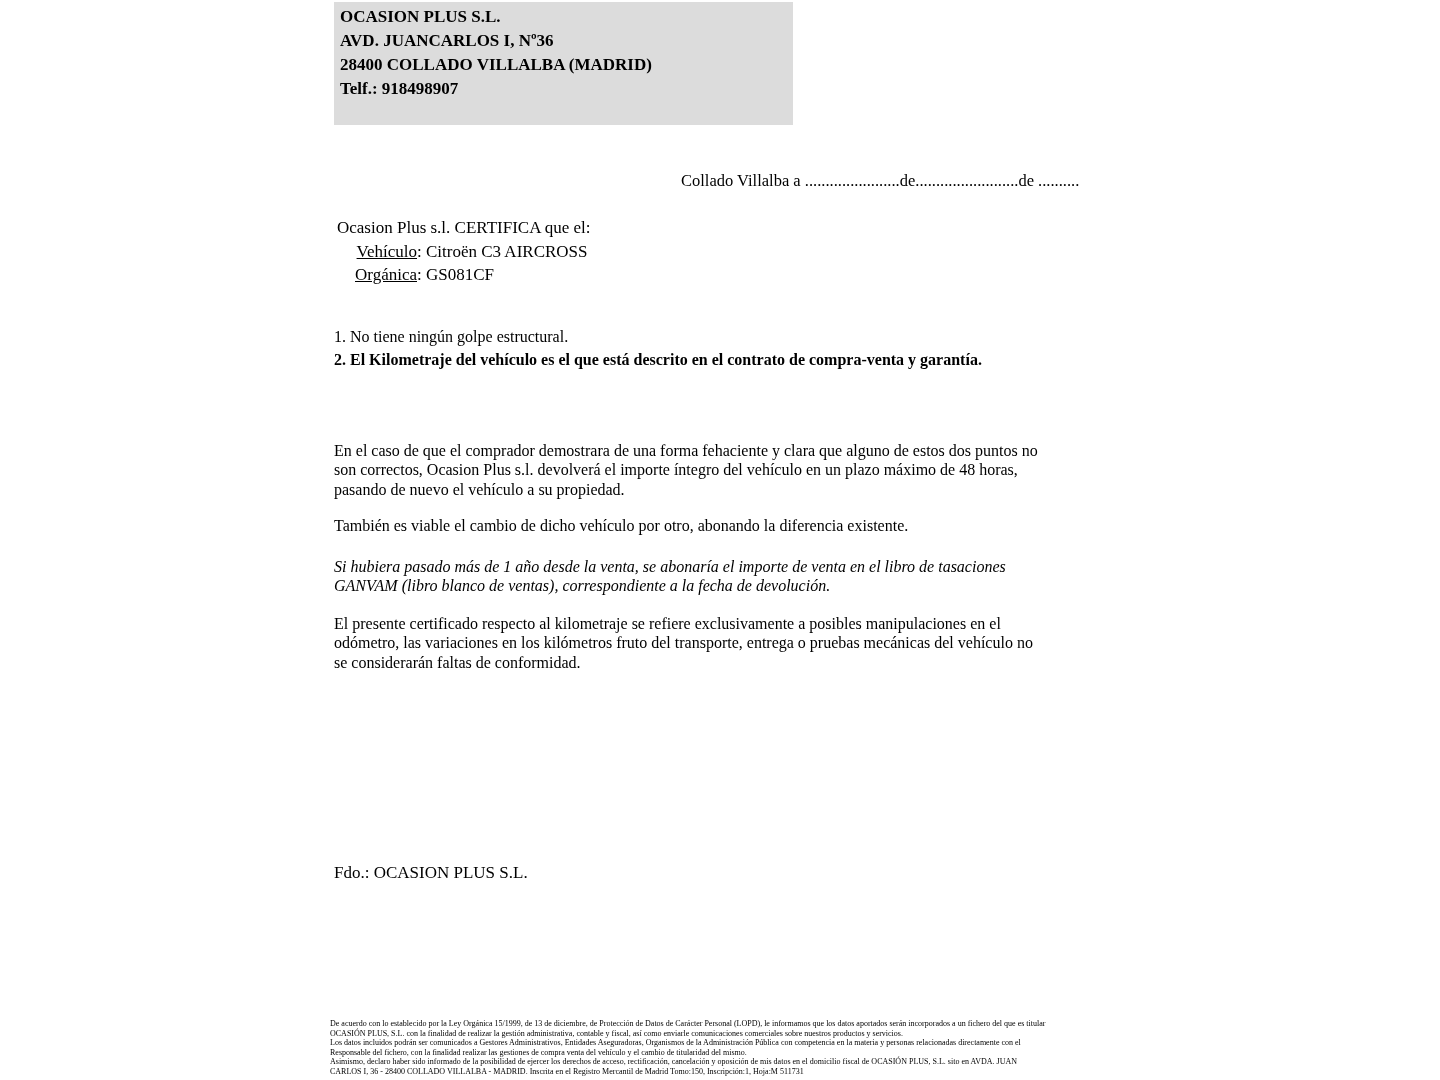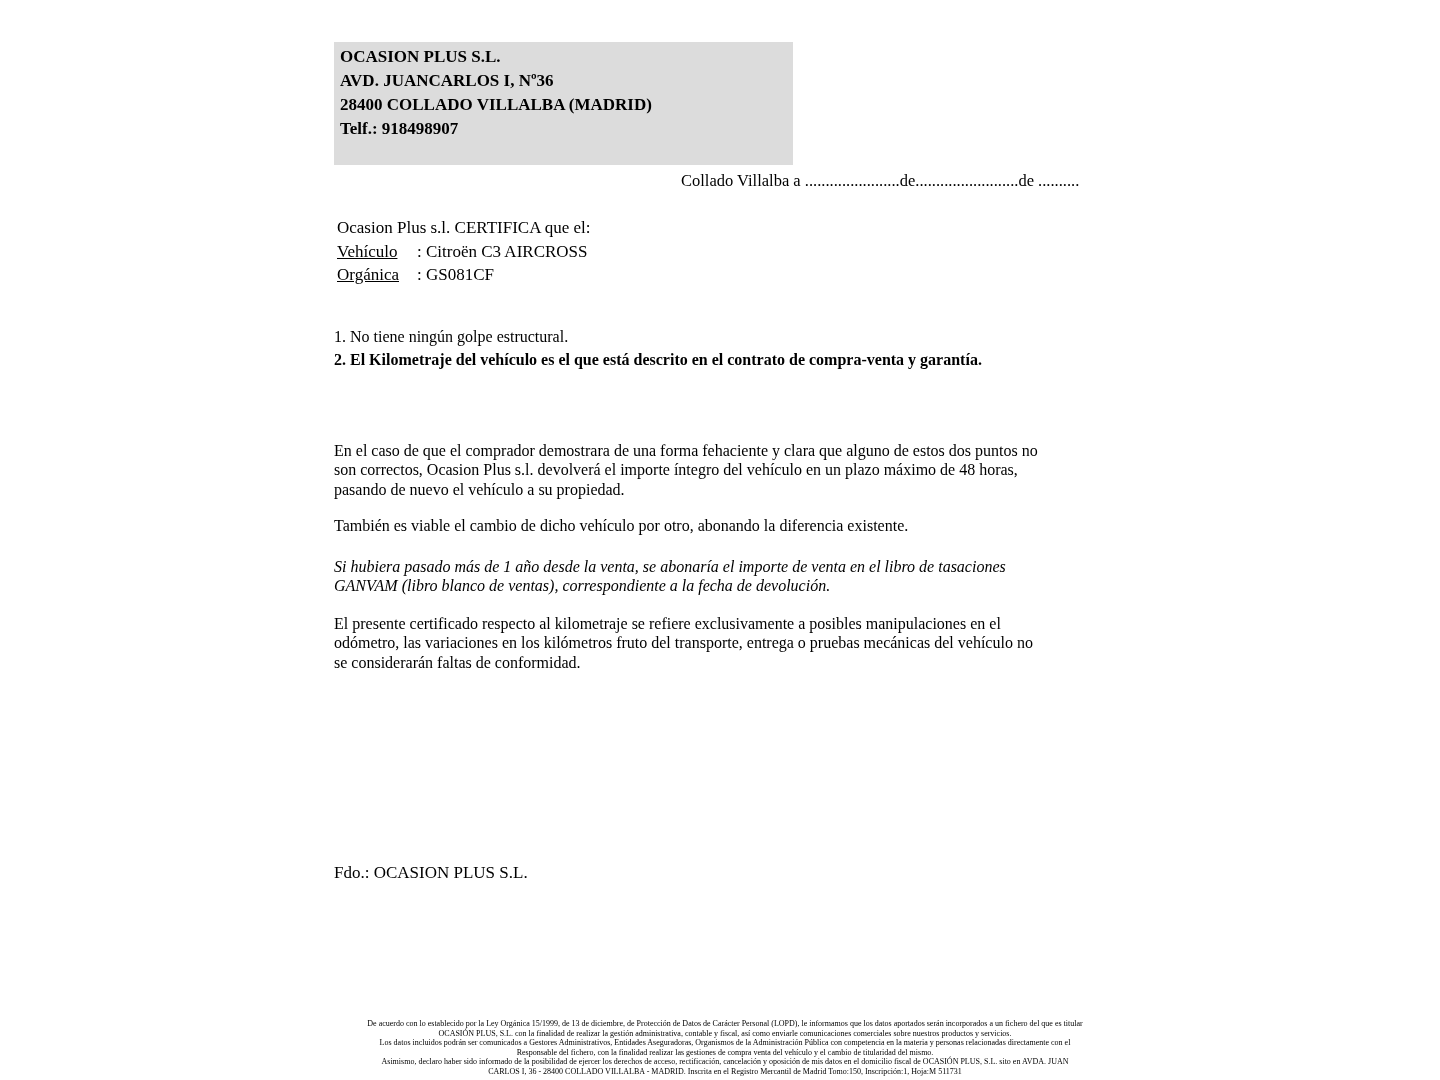--- a/index.html
+++ b/index.html
@@ -15,37 +15,37 @@
   }
   .abs { position: absolute; }
   .header-block {
     left: 334px; top: 2px;
     width: 459px; height: 123px;
     background: #dcdcdc;
     padding: 3px 6px 0 6px;
     font-weight: bold;
     font-size: 17px;
     line-height: 24px;
-    margin-top: 40px;
   }
   .date-line {
     left: 681px; top: 171px;
     font-size: 16.5px;
     white-space: nowrap;
   }
   .certify-block {
     left: 337px; top: 216px;
     font-size: 17px;
     line-height: 23.5px;
   }
   .cert-row { display: flex; }
   .cert-label {
     display: inline-block;
     width: 80px;
     text-decoration: underline;
+    text-align: right;
   }
   .cert-value { display: inline-block; text-align: right; }
   .item {
     left: 334px;
     font-size: 16px;
     line-height: 19.3px;
   }
   .para {
     left: 334px;
     font-size: 16px;
@@ -55,21 +55,20 @@
   .signature {
     left: 334px; top: 863px;
     font-size: 17px;
   }
   .legal-footer {
     left: 330px; top: 1019px;
     font-size: 8px;
     line-height: 9.6px;
     white-space: pre-line;
     width: 790px;
-    text-align: center;
   }
 </style>
 </head>
 <body>
 
 <div class="page">
 
   <div class="abs header-block">
     <div>OCASION PLUS S.L.</div>
     <div>AVD. JUANCARLOS I, Nº36</div>

